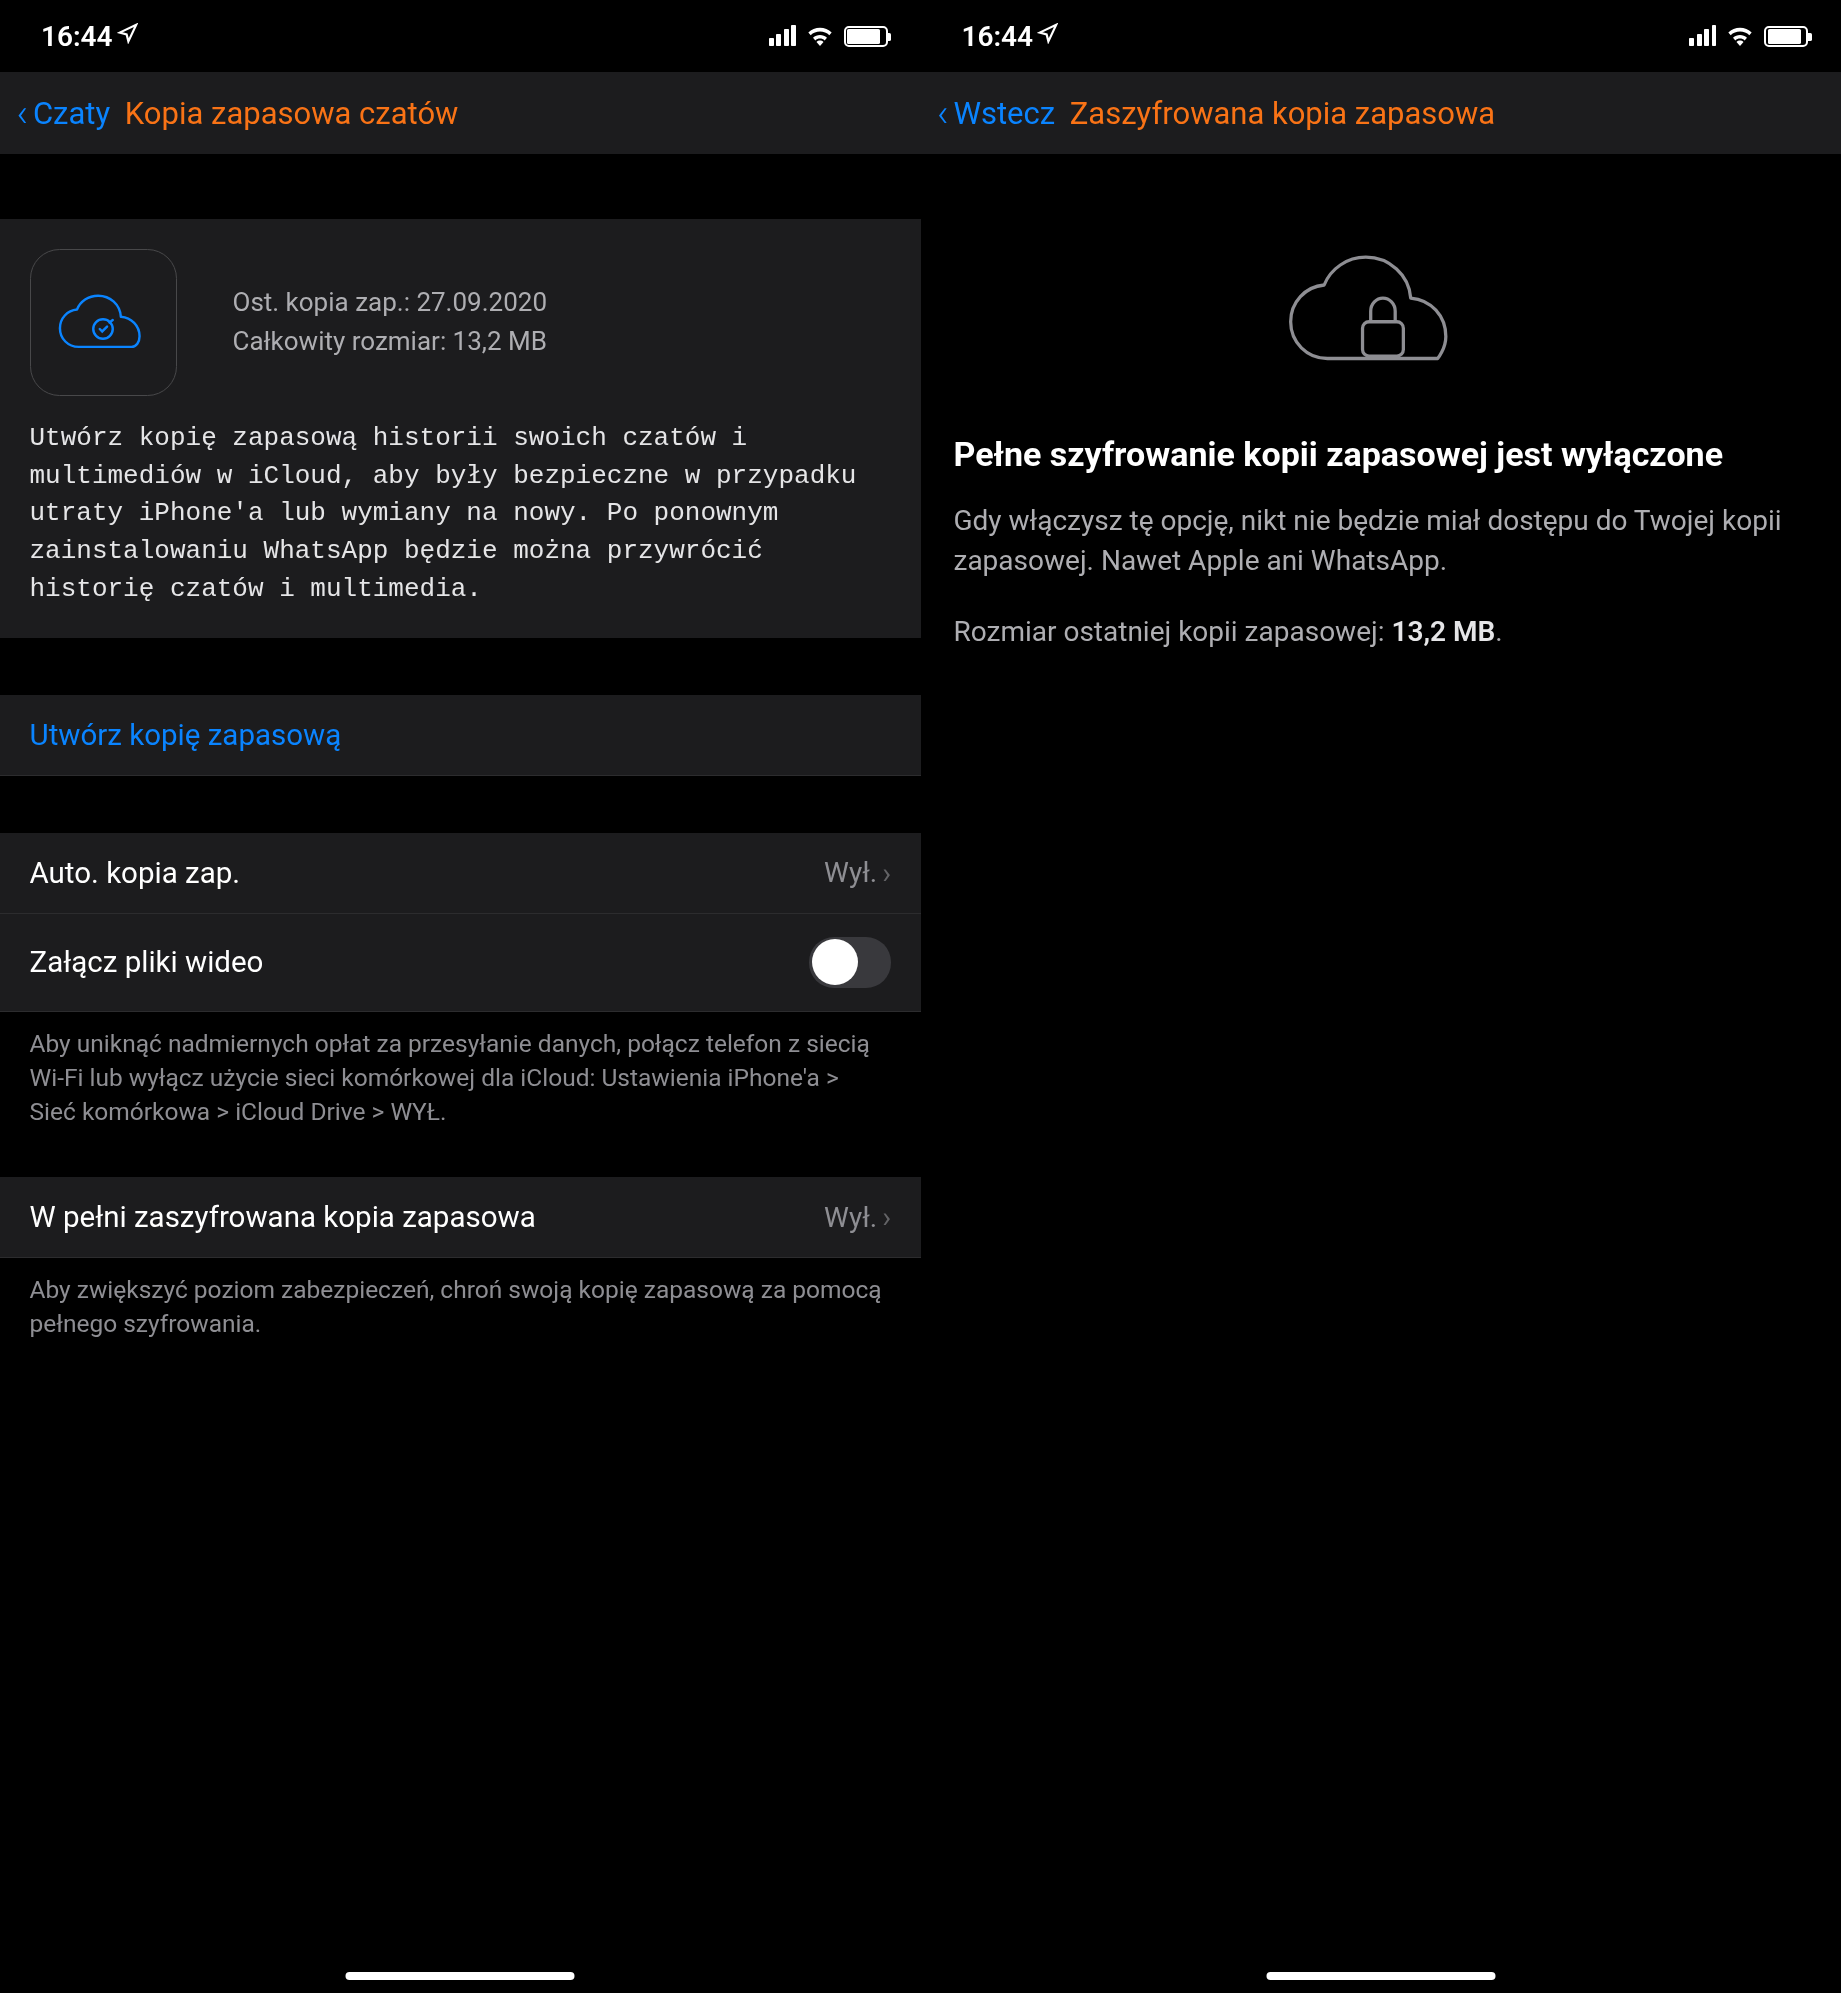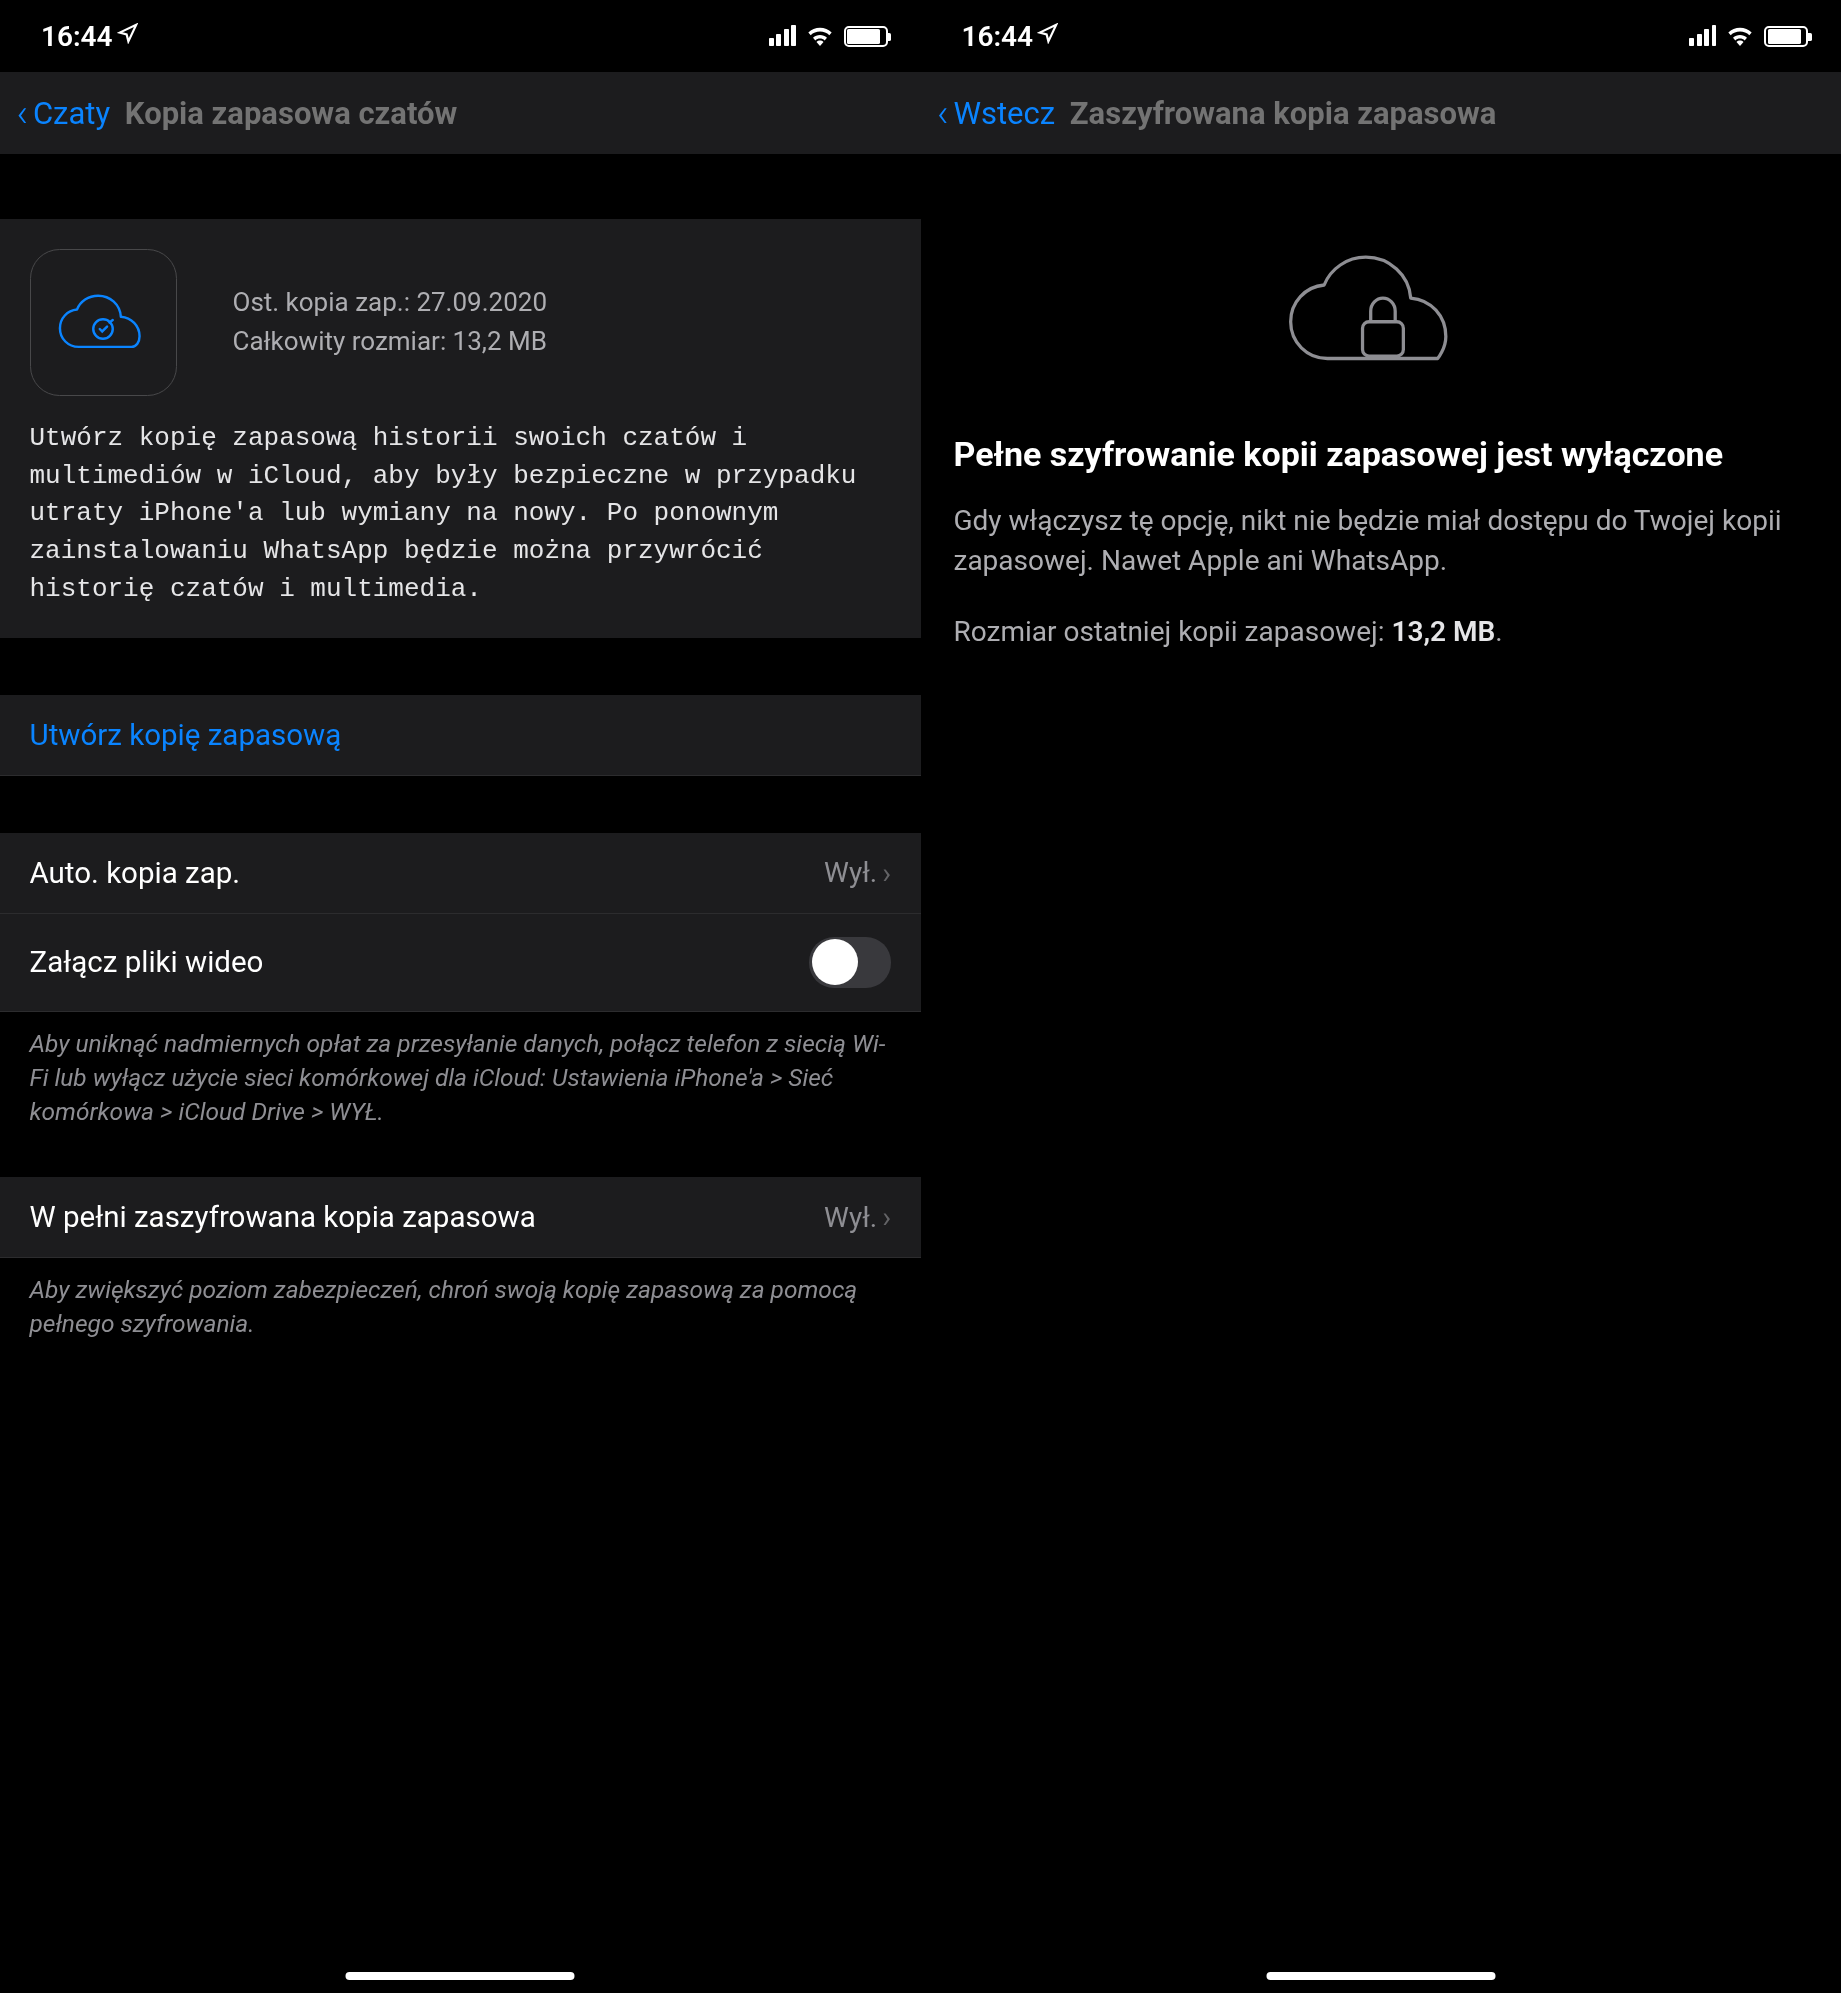--- a/index.html
+++ b/index.html
@@ -42,22 +42,22 @@
   .back-btn {
     display: flex;
     align-items: center;
     color: #0a84ff;
     font-size: 31px;
     gap: 4.9px;
   }
   .back-chevron { font-size: 39px; font-weight: 300; line-height: 1;}
   .nav-title {
     font-size: 31px;
-    font-weight: 700;
-    color: #737373;
+    font-weight: 400;
+    color: #f97316;
     margin-left: 6.5px;
   }
   .content { flex: 1; overflow: hidden; }
   .info-card {
     background: #1c1c1e;
     margin-top: 65px;
     padding: 29.5px 29.5px 29.5px 29.5px;
   }
   .info-header {
     display: flex;
@@ -99,21 +99,20 @@
     gap: 5px;
     font-size: 28px;
   }
   .chevron-right { color: #636366; font-size: 29.5px; }
   .section-gap { height: 57px; }
   .footer-text {
     font-size: 24.5px;
     color: #8e8e93;
     padding: 14.7px 29.5px;
     line-height: 1.4;
-    font-style: italic;
   }
   .toggle {
     width: 82px;
     height: 51px;
     background: #39393d;
     border-radius: 25px;
     position: relative;
   }
   .toggle-knob {
     width: 46px;

